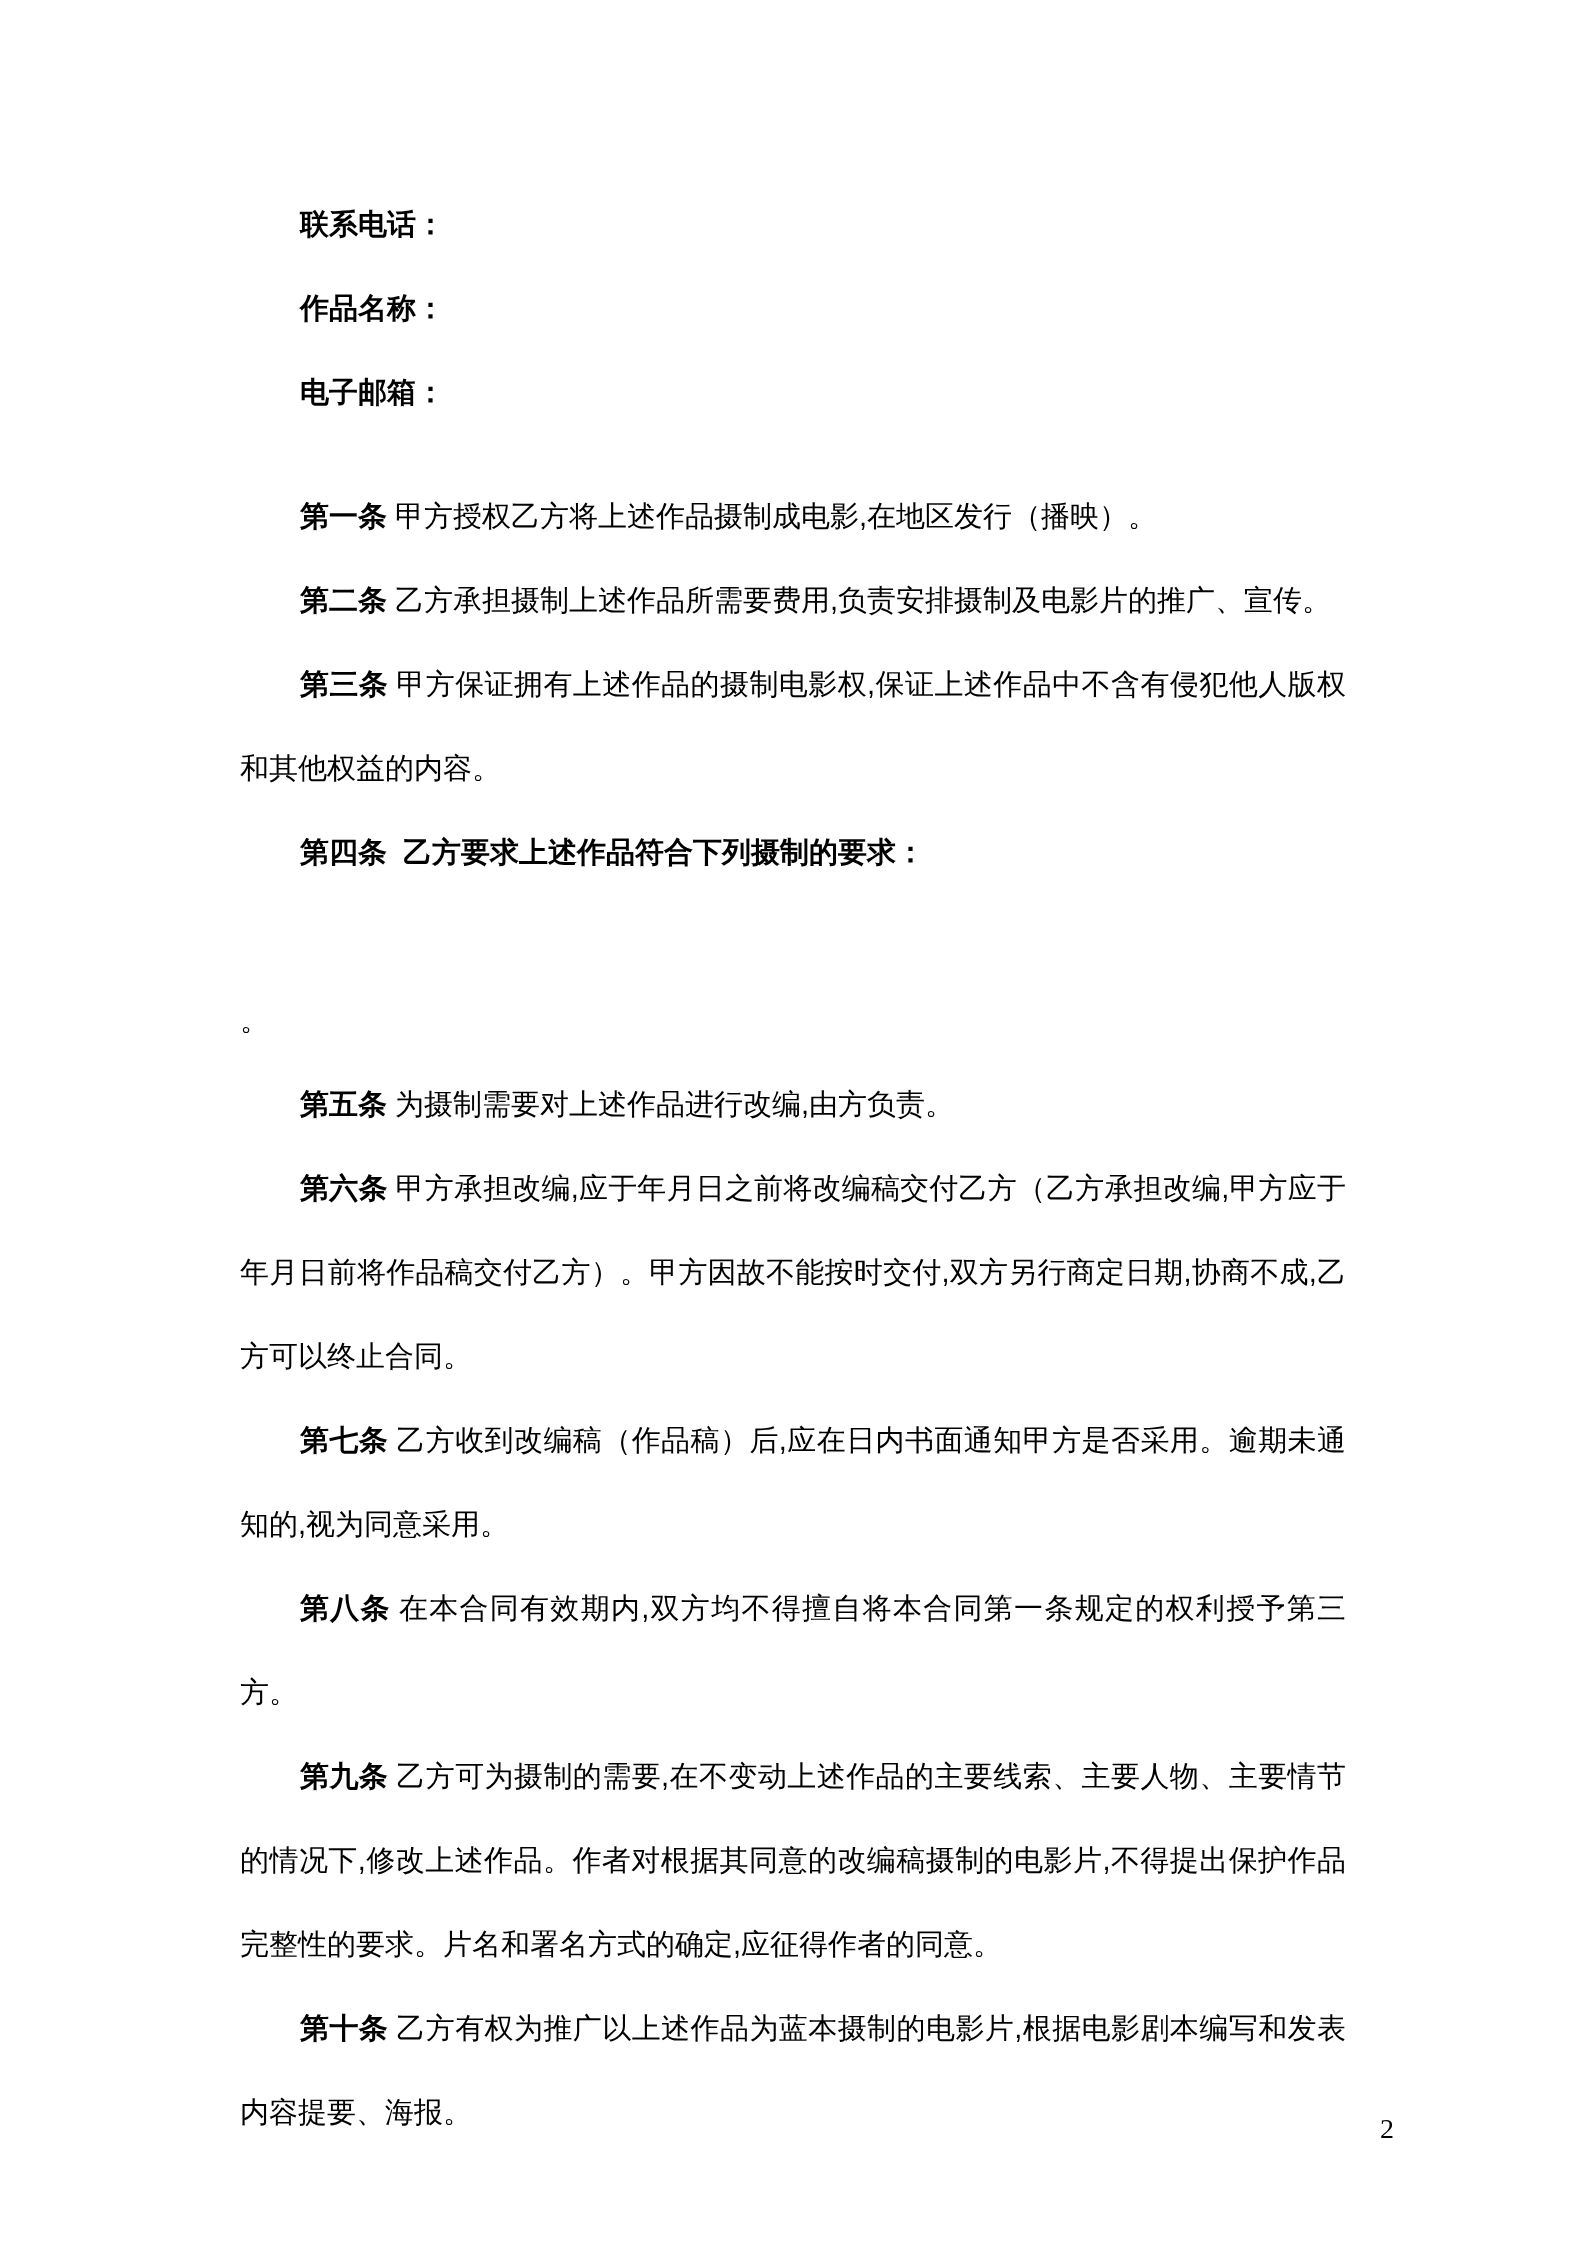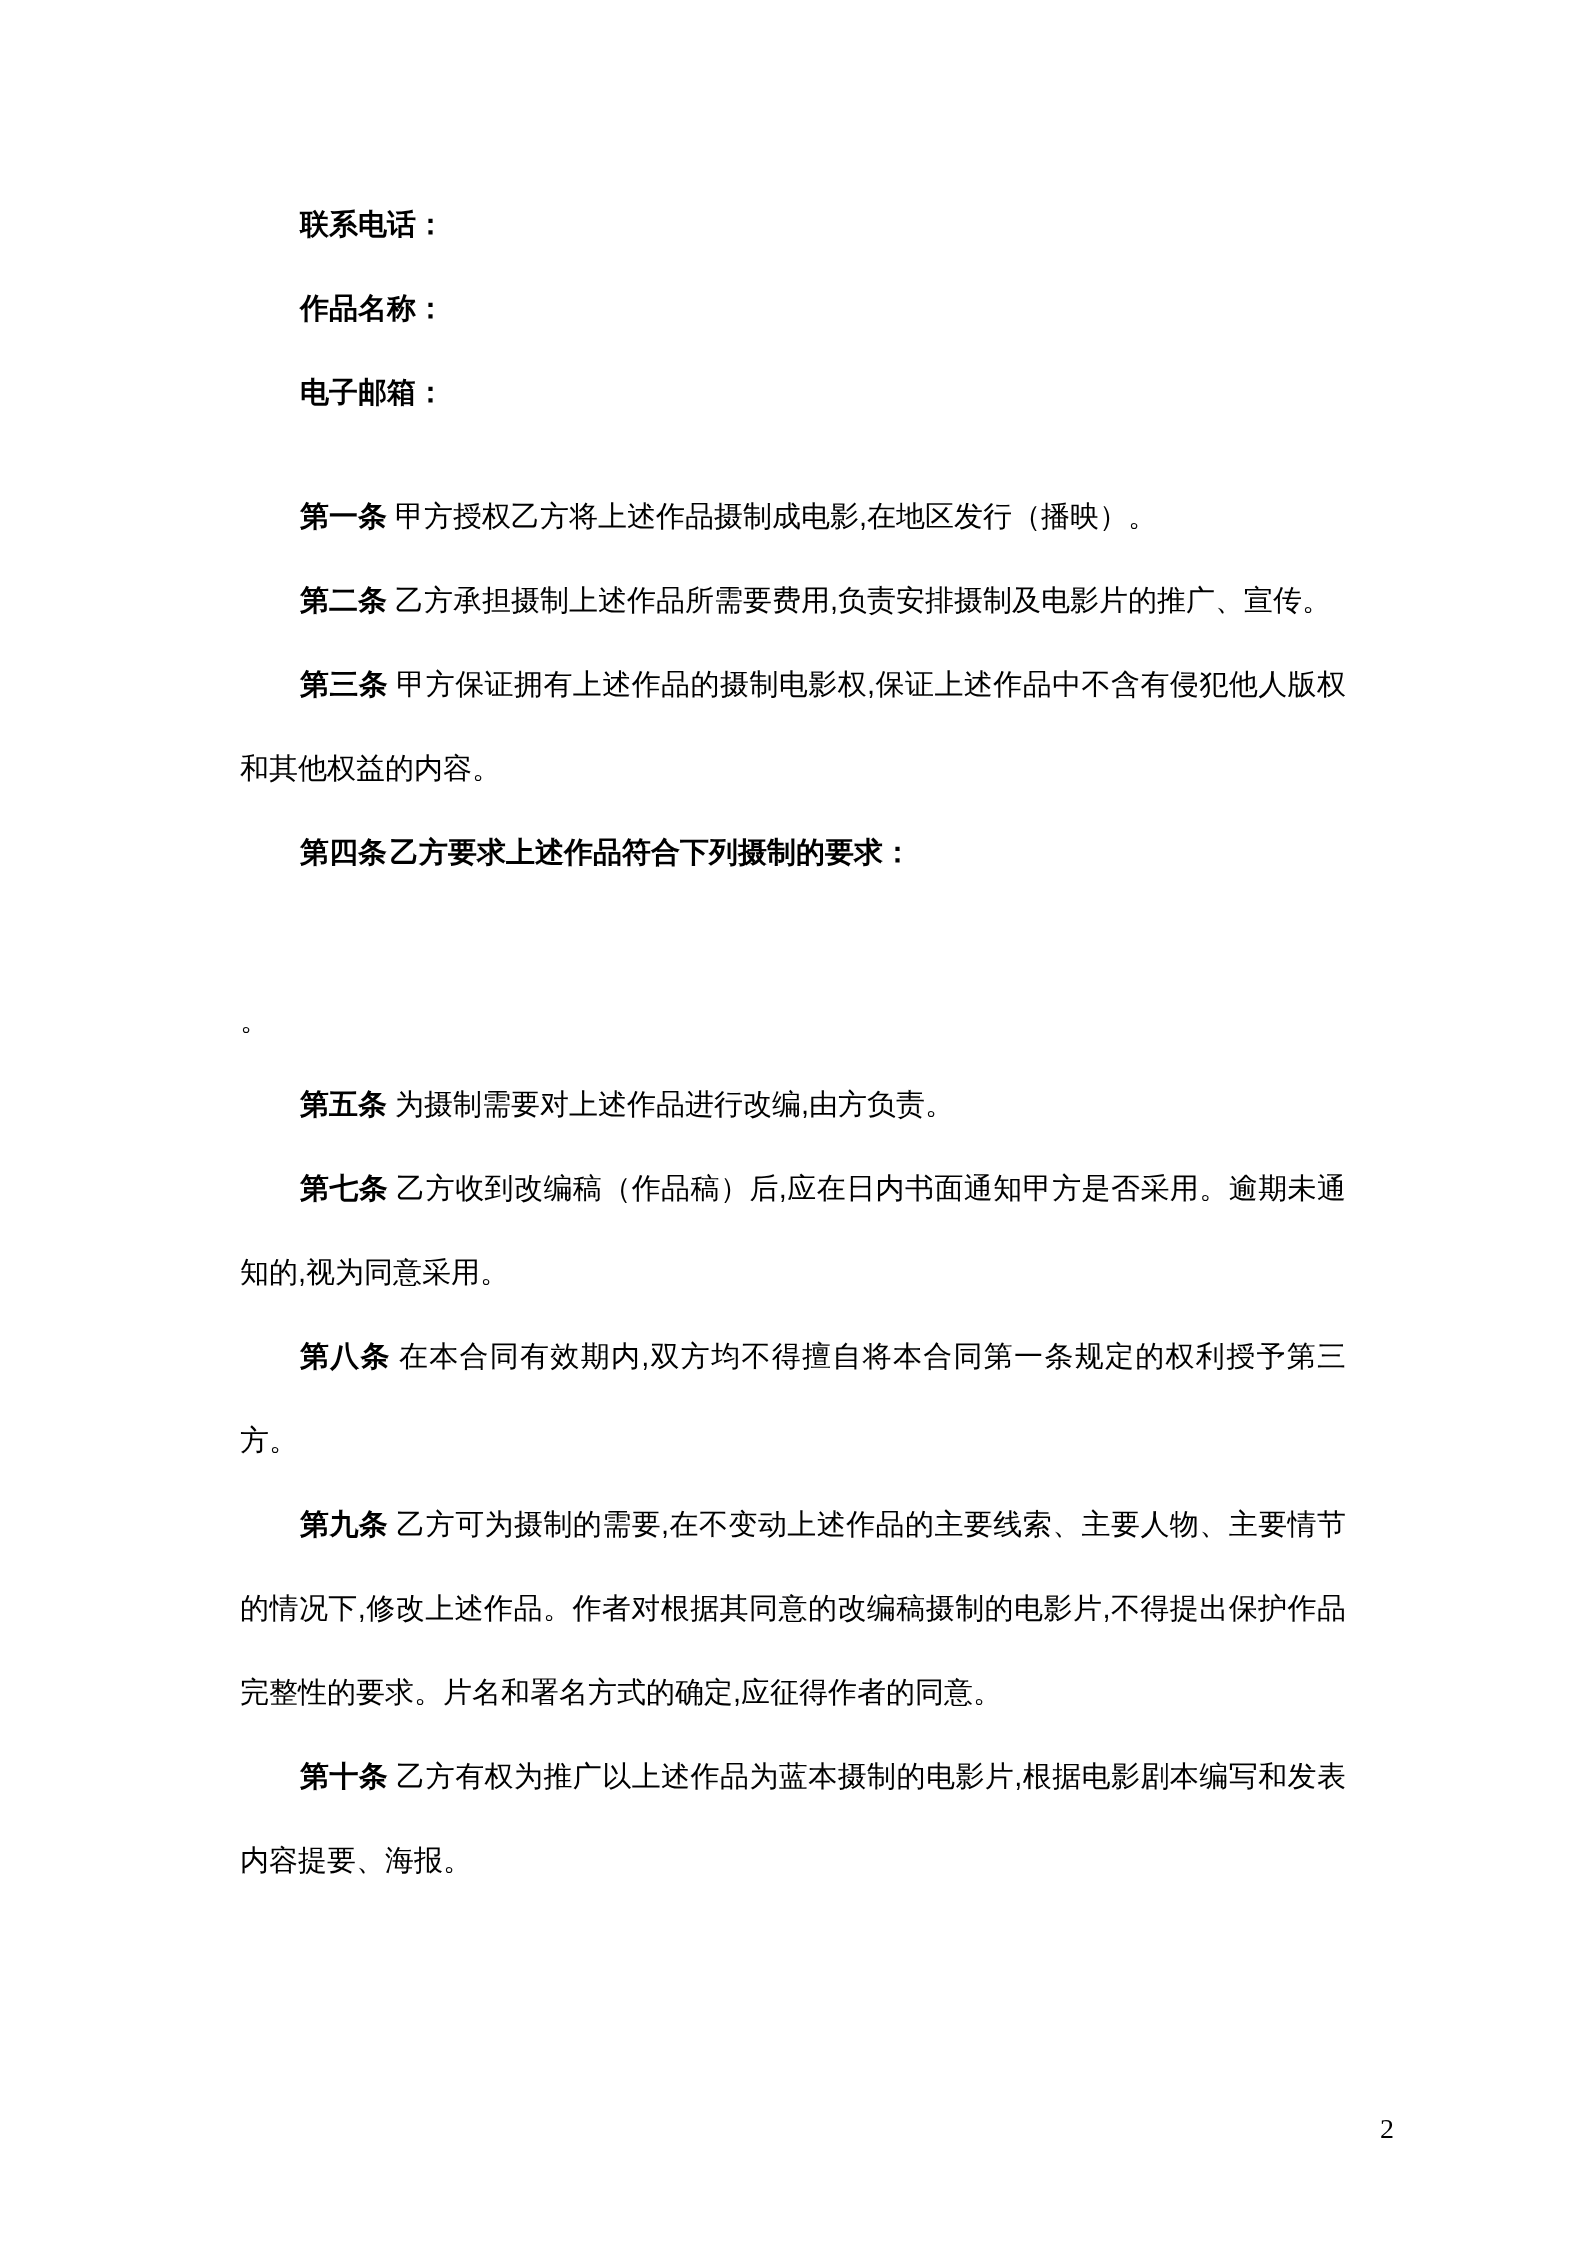--- a/index.html
+++ b/index.html
@@ -36,21 +36,21 @@
     text-indent: 0;
   }
   .para.bold {
     font-weight: bold;
   }
   .clause-label {
     font-weight: bold;
     margin-right: 8px;
   }
   .para.tight .clause-label {
-    margin-right: 3px;
+    margin-right: 16px;
   }
   .spacer-half {
     height: 40px;
   }
   .spacer-line {
     height: 84px;
   }
   .page-number {
     position: absolute;
     right: 240px;
@@ -80,20 +80,21 @@
     <p class="para"><b class="clause-label">第三条</b><span>甲方保证拥有上述作品的摄制电影权,保证上述作品中不含有侵犯他人版权和其他权益的内容。</span></p>
 
     <p class="para bold tight"><b class="clause-label">第四条</b><span>乙方要求上述作品符合下列摄制的要求：</span></p>
 
     <div class="spacer-line"></div>
 
     <p class="para no-indent">。</p>
 
     <p class="para"><b class="clause-label">第五条</b><span>为摄制需要对上述作品进行改编,由方负责。</span></p>
 
+    <p class="para"><b class="clause-label">第六条</b><span>甲方承担改编,应于年月日之前将改编稿交付乙方（乙方承担改编,甲方应于年月日前将作品稿交付乙方）。甲方因故不能按时交付,双方另行商定日期,协商不成,乙方可以终止合同。</span></p>
 
     <p class="para"><b class="clause-label">第七条</b><span>乙方收到改编稿（作品稿）后,应在日内书面通知甲方是否采用。逾期未通知的,视为同意采用。</span></p>
 
     <p class="para"><b class="clause-label">第八条</b><span>在本合同有效期内,双方均不得擅自将本合同第一条规定的权利授予第三方。</span></p>
 
     <p class="para"><b class="clause-label">第九条</b><span>乙方可为摄制的需要,在不变动上述作品的主要线索、主要人物、主要情节的情况下,修改上述作品。作者对根据其同意的改编稿摄制的电影片,不得提出保护作品完整性的要求。片名和署名方式的确定,应征得作者的同意。</span></p>
 
     <p class="para"><b class="clause-label">第十条</b><span>乙方有权为推广以上述作品为蓝本摄制的电影片,根据电影剧本编写和发表内容提要、海报。</span></p>
 
   </div>

